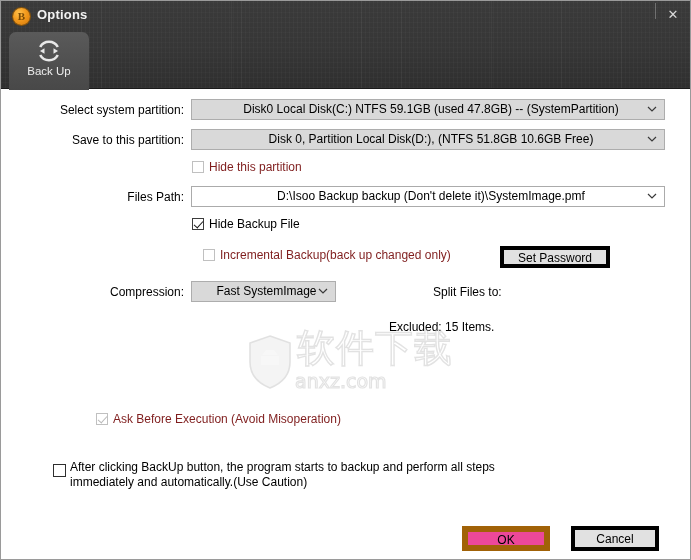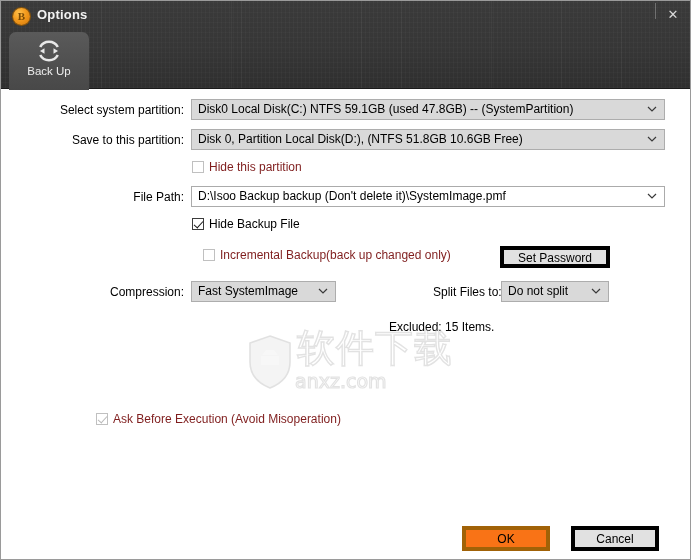--- a/index.html
+++ b/index.html
@@ -140,20 +140,21 @@
     border: 1px solid #ababab;
     background: #ffffff;
     height: 21px;
     font-size: 12px;
     color: #000;
     line-height: 19px;
     padding-left: 6px;
     white-space: nowrap;
     overflow: hidden;
     cursor: pointer;
+    text-align: center;
   }
   .combo.grey {
     background: #d9d9d9;
     border-color: #adadad;
   }
   .combo .chev {
     position: absolute;
     right: 5px; top: 0;
     height: 19px;
     line-height: 19px;
@@ -167,22 +168,22 @@
     box-sizing: border-box;
     background: #e1e1e1;
     border: 4px solid #000000;
     font-size: 12px;
     color: #000;
     text-align: center;
     cursor: pointer;
     font-family: "Liberation Sans", sans-serif;
   }
   .btn.primary {
-    border: 4px solid #a16207;
-    background: #f97316;
+    border: 6px solid #a16207;
+    background: #ec4899;
   }
 
   .cb-row {
     position: absolute;
     font-size: 12px;
     color: #000;
     white-space: nowrap;
   }
   .cb-box {
     display: inline-block;
@@ -321,21 +322,21 @@
         <svg width="10" height="7" viewBox="0 0 10 7">
             <path d="M1 1 L5 5 L9 1" fill="none" stroke="#3a3a3a" stroke-width="1.2"></path>
           </svg>
       </span>
     </div>
 
     <div class="cb-row" style="left:191px; top:70px;">
       <span class="cb-box dim"></span><span class="cb-label dim">Hide this partition</span>
     </div>
 
-    <div class="lbl" style="left:0; top:100px; width:183px;">File Path:</div>
+    <div class="lbl" style="left:0; top:100px; width:183px;">Files Path:</div>
     <div class="combo" style="left:190px; top:96px; width:474px;">
       <span>D:\Isoo Backup backup (Don't delete it)\SystemImage.pmf</span>
       <span class="chev">
         <svg width="10" height="7" viewBox="0 0 10 7">
             <path d="M1 1 L5 5 L9 1" fill="none" stroke="#3a3a3a" stroke-width="1.2"></path>
           </svg>
       </span>
     </div>
 
     <div class="cb-row" style="left:191px; top:127px;">
@@ -351,43 +352,39 @@
     <div class="combo grey" style="left:190px; top:191px; width:145px;">
       <span>Fast SystemImage</span>
       <span class="chev">
         <svg width="10" height="7" viewBox="0 0 10 7">
             <path d="M1 1 L5 5 L9 1" fill="none" stroke="#3a3a3a" stroke-width="1.2"></path>
           </svg>
       </span>
     </div>
 
     <div class="static-text" style="left:432px; top:195px;">Split Files to:</div>
-    <div class="combo grey" style="left:500px; top:191px; width:108px;">
-      <span>Do not split</span>
-      <span class="chev">
-        <svg width="10" height="7" viewBox="0 0 10 7">
-            <path d="M1 1 L5 5 L9 1" fill="none" stroke="#3a3a3a" stroke-width="1.2"></path>
-          </svg>
-      </span>
-    </div>
 
     <div class="static-text" style="left:388px; top:230px;">Excluded: 15 Items.</div>
 
     <div class="watermark">
       <div class="wm-shield">
         <svg width="46" height="56" viewBox="0 0 46 56">
           <path d="M23 2 L43 9 V28 C43 42 33 50 23 54 C13 50 3 42 3 28 V9 Z" fill="#b4b4b4" fill-opacity="0.45" stroke="#a5a5a5" stroke-width="1.6"></path>
           <path d="M14 22 h18 v9 h-18 z" fill="#efefef" fill-opacity="0.6"></path>
           <path d="M15 21 l4 -5 h8 l4 5 z" fill="#efefef" fill-opacity="0.6"></path>
         </svg>
       </div>
       <div class="wm-text">软件下载</div>
       <div class="wm-sub">anxz.com</div>
     </div>
 
+    <div class="cb-multiline">
+      <span class="box"></span>
+      <span class="txt">After clicking BackUp button, the program starts to backup and perform all steps immediately and automatically.(Use Caution)</span>
+    </div>
 
     <div class="cb-row" style="left:95px; top:322px;">
       <span class="cb-box dim checked"></span><span class="cb-label dim">Ask Before Execution (Avoid Misoperation)</span>
     </div>
 
     <button class="btn primary" style="left:461px; top:436px; width:88px; height:25px;">OK</button>
     <button class="btn" style="left:570px; top:436px; width:88px; height:25px;">Cancel</button>
 
   </div>
 </div>

